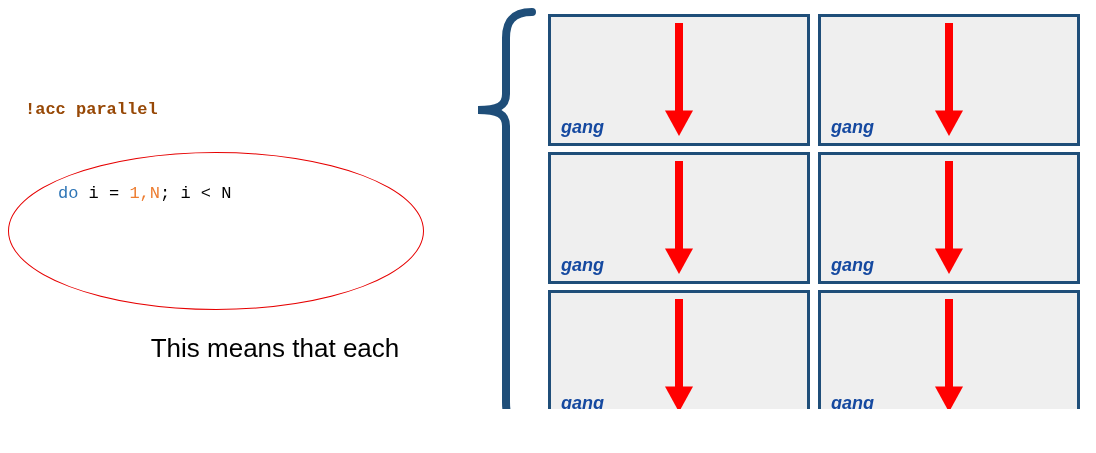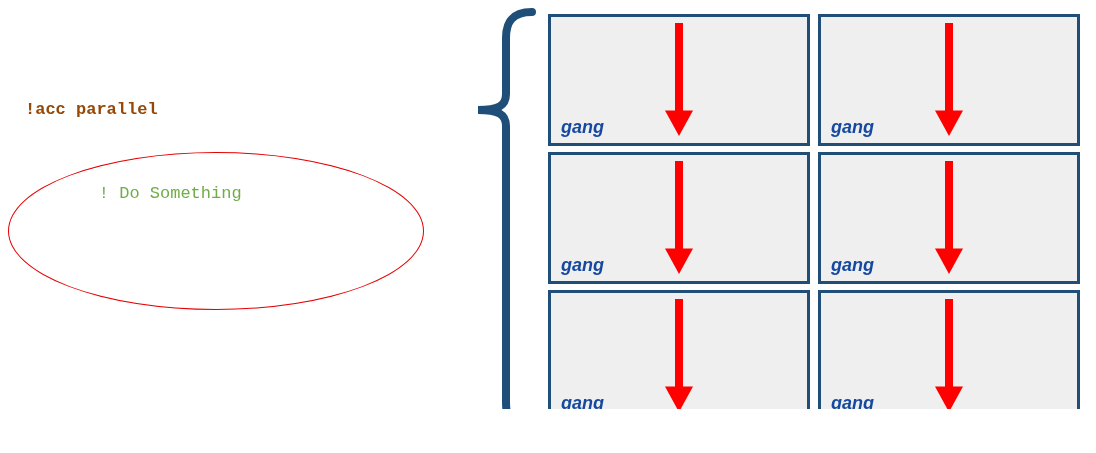--- a/index.html
+++ b/index.html
@@ -82,23 +82,24 @@
 </style>
 </head>
 <body>
 
 <div class="stage">
 
   <div class="directive">!acc parallel</div>
 
   <div class="ellipse"></div>
 
-  <div class="code"><div class="comment">    ! Do Something</div></div>
+  <div class="code"><div><span class="kw">do</span><span> i = </span><span class="num">1,N</span><span>; i &lt; N</span></div></div>
 
   <div class="caption">
+    <div>This means that each</div>
   </div>
 
   <svg class="brace" viewBox="0 0 88 428" preserveAspectRatio="none">
     <path d="M84,6 C64,6 58,16 58,32 L58,88 C58,100 50,104 30,104 C50,104 58,108 58,120 L58,396 C58,414 64,424 84,424"></path>
   </svg>
 
   <div class="grid">
 
     <div class="cell">
       <svg class="arrow" viewBox="0 0 30 120" preserveAspectRatio="none">

